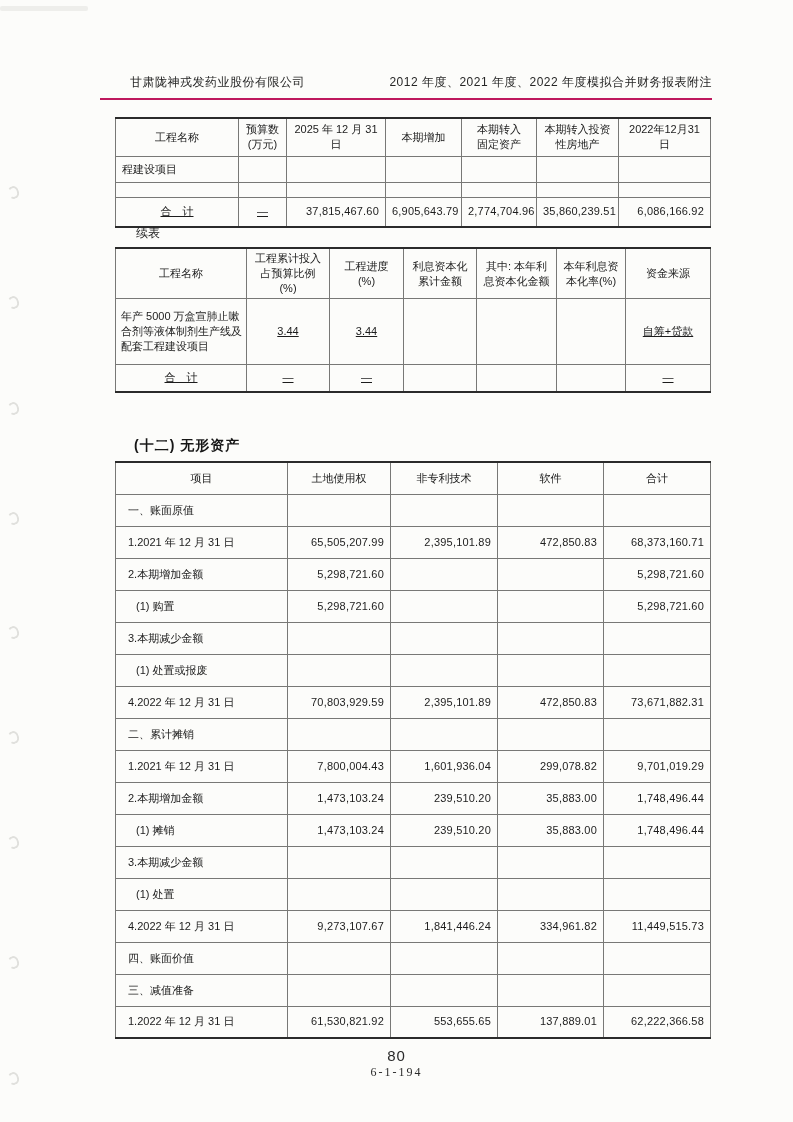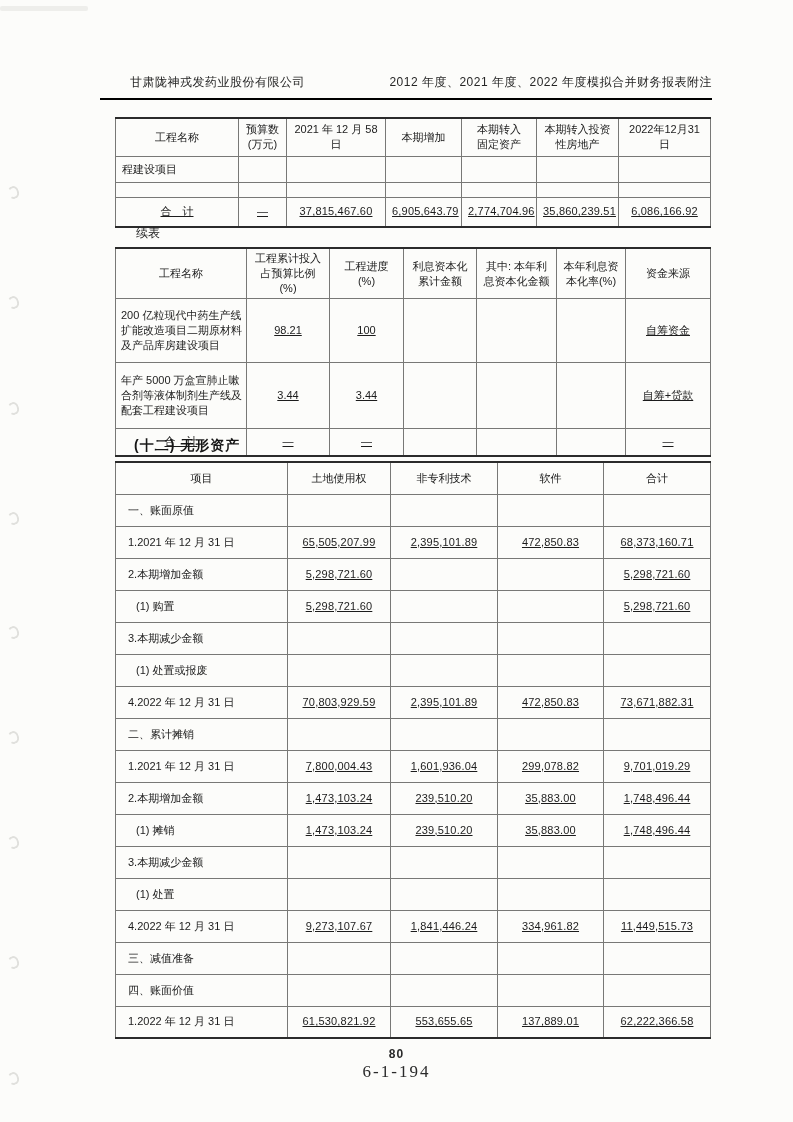--- a/index.html
+++ b/index.html
@@ -28,21 +28,21 @@
     border-left-color: transparent;
     border-radius: 50%;
     transform: rotate(-15deg);
     opacity: .85;
   }
 
   
   .hdr {
     position: absolute; left: 100px; top: 74px; width: 612px;
     display: flex; justify-content: space-between; align-items: flex-end;
-    border-bottom: 2px solid #000000;
+    border-bottom: 2px solid #be185d;
     padding-bottom: 7px;
     font-size: 12px; letter-spacing: .5px; color: #262626;
   }
   .hdr .left { margin-left: 30px; }
 
   
   .tbl {
     position: absolute; left: 115px; width: 595px;
     border-collapse: collapse; table-layout: fixed;
     font-size: 11px; color: #1c1c1c;
@@ -52,21 +52,21 @@
   .tbl th, .tbl td {
     border: 1px solid #787876;
     padding: 2px 6px;
     font-weight: normal;
     white-space: pre-line;
     vertical-align: middle;
     line-height: 15px;
     overflow: hidden;
   }
   .tbl thead th { text-align: center; }
-  .num { text-align: center; letter-spacing: .2px; text-decoration: underline; }
+  .num { text-align: right; letter-spacing: .2px; }
   .ctr { text-align: center; text-decoration: underline; }
   .lbl { text-align: left; }
   .ind { padding-left: 14px; }
 
   .t1 { top: 117px; }
   .t1 .hrow { height: 38px; }
   .t1 .r0 { height: 26px; margin-top: 16px; }
   .t1 .r1 { height: 15px; }
   .t1 .r2 { height: 30px; }
 
@@ -84,23 +84,23 @@
     font-size: 14px; font-weight: bold; color: #161616;
     letter-spacing: 1px;
   }
 
   .t3 { top: 461px; border-radius: 26px; }
   .t3 tr { height: 32px; }
   .t3 td.lbl { padding-left: 12px; }
   .t3 td.ind { padding-left: 20px; }
 
   .footer { position: absolute; top: 1047px; left: 0; width: 793px; text-align: center; color: #2a2a2a; }
-  .footer .pageno { font-size: 12px; letter-spacing: 1px; font-weight: bold; }
+  .footer .pageno { font-size: 15px; letter-spacing: 1px; }
   .footer .docno {
-    font-size: 17px; margin-top: 1px;
+    font-size: 12px; margin-top: 1px;
     font-family: "Liberation Serif", "DejaVu Serif", serif;
     letter-spacing: 2px;
   }
 </style>
 </head>
 <body>
 
 <div class="page">
 
   <div class="streak"></div>
@@ -127,21 +127,21 @@
         <col style="width:76px">
       <col style="width:75px">
         <col style="width:82px">
         <col style="width:92px">
     </colgroup>
     <thead>
       <tr class="hrow">
         <th>工程名称</th>
         <th>预算数
 (万元)</th>
-        <th>2021 年 12 月 58
+        <th>2025 年 12 月 31
 日</th>
         <th>本期增加</th>
         <th>本期转入
 固定资产</th>
         <th>本期转入投资
 性房地产</th>
         <th>2022年12月31
 日</th>
       </tr>
     </thead>
@@ -197,29 +197,20 @@
         <th>利息资本化
 累计金额</th>
         <th>其中: 本年利
 息资本化金额</th>
         <th>本年利息资
 本化率(%)</th>
         <th>资金来源</th>
       </tr>
     </thead>
     <tbody>
-      <tr class="r0">
-        <td class="lbl">200 亿粒现代中药生产线扩能改造项目二期原材料及产品库房建设项目</td>
-        <td class="ctr">98.21</td>
-        <td class="ctr">100</td>
-        <td></td>
-        <td></td>
-        <td></td>
-        <td class="ctr">自筹资金</td>
-      </tr>
       <tr class="r1">
         <td class="lbl">年产 5000 万盒宣肺止嗽合剂等液体制剂生产线及配套工程建设项目</td>
         <td class="ctr">3.44</td>
         <td class="ctr">3.44</td>
         <td></td>
         <td></td>
         <td></td>
         <td class="ctr">自筹+贷款</td>
       </tr>
       <tr class="r2">
@@ -346,28 +337,28 @@
         <td></td>
       </tr>
       <tr>
         <td class="lbl">4.2022 年 12 月 31 日</td>
         <td class="num">9,273,107.67</td>
         <td class="num">1,841,446.24</td>
         <td class="num">334,961.82</td>
         <td class="num">11,449,515.73</td>
       </tr>
       <tr>
+        <td class="lbl">四、账面价值</td>
+        <td></td>
+        <td></td>
+        <td></td>
+        <td></td>
+      </tr>
+      <tr>
         <td class="lbl">三、减值准备</td>
-        <td></td>
-        <td></td>
-        <td></td>
-        <td></td>
-      </tr>
-      <tr>
-        <td class="lbl">四、账面价值</td>
         <td></td>
         <td></td>
         <td></td>
         <td></td>
       </tr>
       <tr>
         <td class="lbl">1.2022 年 12 月 31 日</td>
         <td class="num">61,530,821.92</td>
         <td class="num">553,655.65</td>
         <td class="num">137,889.01</td>

